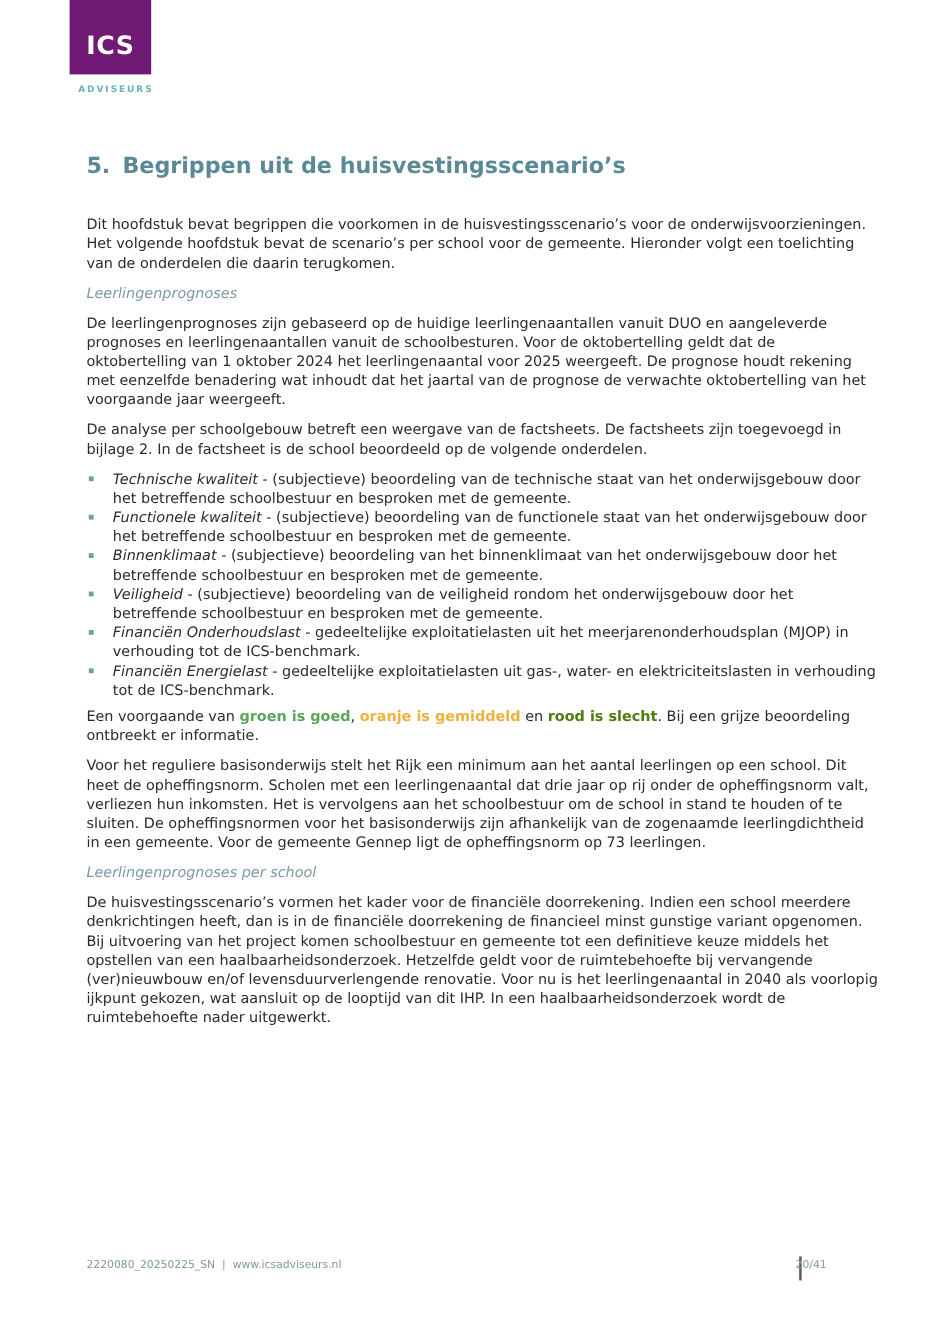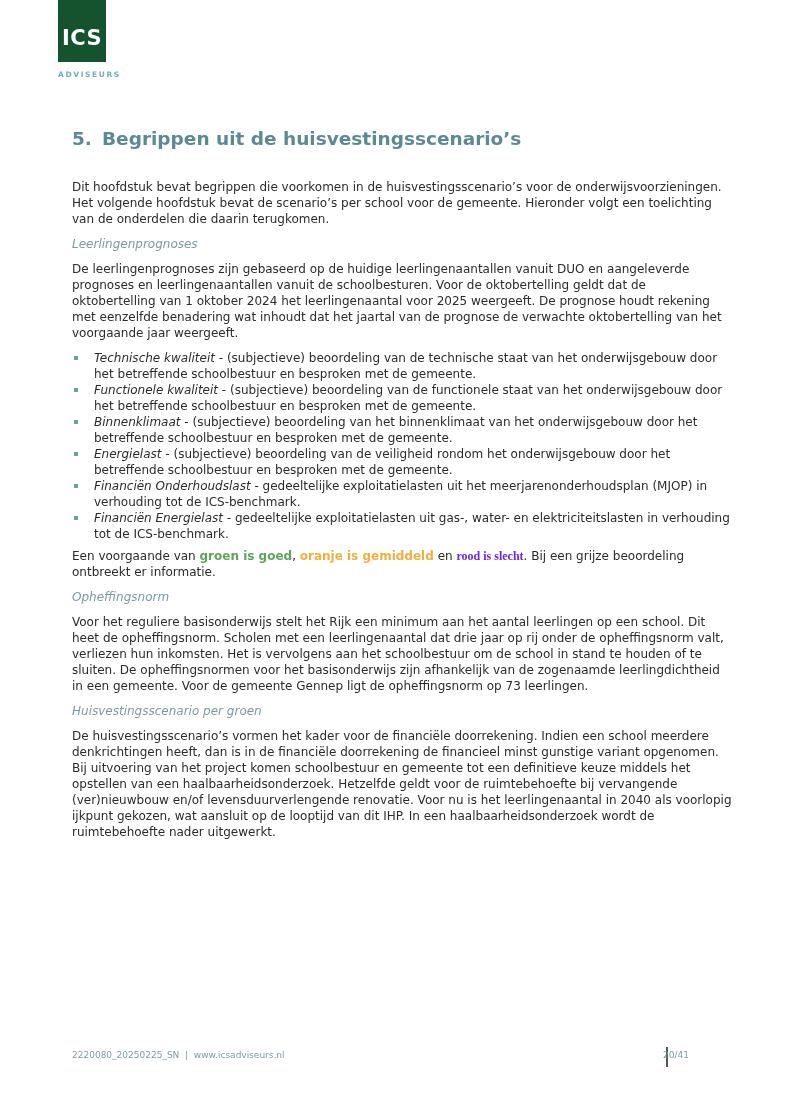--- a/index.html
+++ b/index.html
@@ -1,42 +1,42 @@
 <!DOCTYPE html>
 <html><head>
   <meta charset="utf-8">
   <style>
     html, body { margin: 0; padding: 0; }
     body {
       width: 786px; height: 1115px; background: #ffffff; position: relative; overflow: hidden;
       font-family: "DejaVu Sans", sans-serif; color: #2b2b2b;
     }
     .logo-box {
-      position: absolute; left: 58px; top: 0; width: 48px; height: 62px;
-      background: #14532d; display: flex; align-items: center; justify-content: center;
+      position: absolute; left: 58px; top: 0; width: 68px; height: 62px;
+      background: #701a75; display: flex; align-items: center; justify-content: center;
     }
     .logo-text { color: #ffffff; font-family: "DejaVu Sans", sans-serif; font-weight: bold; font-size: 21px; margin-top: 14px; letter-spacing: 0.5px; }
     .logo-sub {
-      position: absolute; left: 58px; top: 70px; width: 70px; text-align: left;
+      position: absolute; left: 58px; top: 70px; width: 70px; text-align: right;
       color: #6ab2bb; font-family: "DejaVu Sans", sans-serif; font-weight: bold; font-size: 7.5px; letter-spacing: 1.6px;
     }
     .content { position: absolute; left: 72px; top: 128px; width: 660px; }
     h1 {
       margin: 0 0 30px 0; font-size: 18.5px; font-weight: bold; color: #5b8a96;
       font-family: "DejaVu Sans", sans-serif; display: flex;
     }
     h1 .num { width: 30px; }
     p { margin: 0 0 9px 0; font-size: 12px; line-height: 16px; }
     .sub { font-style: italic; color: #7a9ba3; font-size: 12px; margin: 0 0 9px 0; line-height: 16px; }
     ul { list-style: none; margin: 0 0 6px 0; padding: 0; }
     ul li { position: relative; padding-left: 22px; font-size: 12px; line-height: 16px; margin-bottom: 0; }
     ul li .bullet { position: absolute; left: 2px; top: 6px; width: 4px; height: 4px; background: #6f9ea8; }
     .green { color: #5aa65a; font-weight: bold; text-align: right; }
     .orange { color: #f0b03c; font-weight: bold; }
-    .red { color: #6d28d9; font-weight: bold; font-family: Liberation Serif, serif; }
+    .red { color: #4d7c0f; font-weight: bold; }
     .footer-left {
       position: absolute; left: 72px; top: 1050px; font-size: 9px; color: #7f9aa4;
     }
     .footer-sep { position: absolute; left: 666px; top: 1047px; width: 2px; height: 20px; background: #555; }
     .footer-page { position: absolute; left: 663px; top: 1050px; font-size: 9px; color: #7f9aa4; }
   </style>
 </head>
 <body>
 
 <div class="logo-box">
@@ -48,36 +48,36 @@
   <h1>
     <span class="num">5.</span>
     <span>Begrippen uit de huisvestingsscenario’s</span>
   </h1>
 
   <p>Dit hoofdstuk bevat begrippen die voorkomen in de huisvestingsscenario’s voor de onderwijsvoorzieningen. Het volgende hoofdstuk bevat de scenario’s per school voor de gemeente. Hieronder volgt een toelichting van de onderdelen die daarin terugkomen.</p>
 
   <div class="sub">Leerlingenprognoses</div>
   <p>De leerlingenprognoses zijn gebaseerd op de huidige leerlingenaantallen vanuit DUO en aangeleverde prognoses en leerlingenaantallen vanuit de schoolbesturen. Voor de oktobertelling geldt dat de oktobertelling van 1 oktober 2024 het leerlingenaantal voor 2025 weergeeft. De prognose houdt rekening met eenzelfde benadering wat inhoudt dat het jaartal van de prognose de verwachte oktobertelling van het voorgaande jaar weergeeft.</p>
 
+  <p>De analyse per schoolgebouw betreft een weergave van de factsheets. De factsheets zijn toegevoegd in bijlage 2. In de factsheet is de school beoordeeld op de volgende onderdelen.</p>
 
   <ul>
     <li><span class="bullet"></span><i>Technische kwaliteit</i><span> - (subjectieve) beoordeling van de technische staat van het onderwijsgebouw door het betreffende schoolbestuur en besproken met de gemeente.</span></li>
     <li><span class="bullet"></span><i>Functionele kwaliteit</i><span> - (subjectieve) beoordeling van de functionele staat van het onderwijsgebouw door het betreffende schoolbestuur en besproken met de gemeente.</span></li>
     <li><span class="bullet"></span><i>Binnenklimaat</i><span> - (subjectieve) beoordeling van het binnenklimaat van het onderwijsgebouw door het betreffende schoolbestuur en besproken met de gemeente.</span></li>
-    <li><span class="bullet"></span><i>Energielast</i><span> - (subjectieve) beoordeling van de veiligheid rondom het onderwijsgebouw door het betreffende schoolbestuur en besproken met de gemeente.</span></li>
+    <li><span class="bullet"></span><i>Veiligheid</i><span> - (subjectieve) beoordeling van de veiligheid rondom het onderwijsgebouw door het betreffende schoolbestuur en besproken met de gemeente.</span></li>
     <li><span class="bullet"></span><i>Financiën Onderhoudslast</i><span> - gedeeltelijke exploitatielasten uit het meerjarenonderhoudsplan (MJOP) in verhouding tot de ICS-benchmark.</span></li>
     <li><span class="bullet"></span><i>Financiën Energielast</i><span> - gedeeltelijke exploitatielasten uit gas-, water- en elektriciteitslasten in verhouding tot de ICS-benchmark.</span></li>
   </ul>
 
   <p><span>Een voorgaande van </span><span class="green">groen is goed</span><span>, </span><span class="orange">oranje is gemiddeld</span><span> en </span><span class="red">rood is slecht</span><span>. Bij een grijze beoordeling ontbreekt er informatie.</span></p>
 
-  <div class="sub">Opheffingsnorm</div>
   <p>Voor het reguliere basisonderwijs stelt het Rijk een minimum aan het aantal leerlingen op een school. Dit heet de opheffingsnorm. Scholen met een leerlingenaantal dat drie jaar op rij onder de opheffingsnorm valt, verliezen hun inkomsten. Het is vervolgens aan het schoolbestuur om de school in stand te houden of te sluiten. De opheffingsnormen voor het basisonderwijs zijn afhankelijk van de zogenaamde leerlingdichtheid in een gemeente. Voor de gemeente Gennep ligt de opheffingsnorm op 73 leerlingen.</p>
 
-  <div class="sub">Huisvestingsscenario per groen</div>
+  <div class="sub">Leerlingenprognoses per school</div>
   <p>De huisvestingsscenario’s vormen het kader voor de financiële doorrekening. Indien een school meerdere denkrichtingen heeft, dan is in de financiële doorrekening de financieel minst gunstige variant opgenomen. Bij uitvoering van het project komen schoolbestuur en gemeente tot een definitieve keuze middels het opstellen van een haalbaarheidsonderzoek. Hetzelfde geldt voor de ruimtebehoefte bij vervangende (ver)nieuwbouw en/of levensduurverlengende renovatie. Voor nu is het leerlingenaantal in 2040 als voorlopig ijkpunt gekozen, wat aansluit op de looptijd van dit IHP. In een haalbaarheidsonderzoek wordt de ruimtebehoefte nader uitgewerkt.</p>
 </div>
 
 <div class="footer-left">
   <span>2220080_20250225_SN</span>
   &nbsp;<span>|</span>&nbsp;
   <span>www.icsadviseurs.nl</span>
 </div>
 <div class="footer-sep"></div>
 <div class="footer-page">20/41</div>

